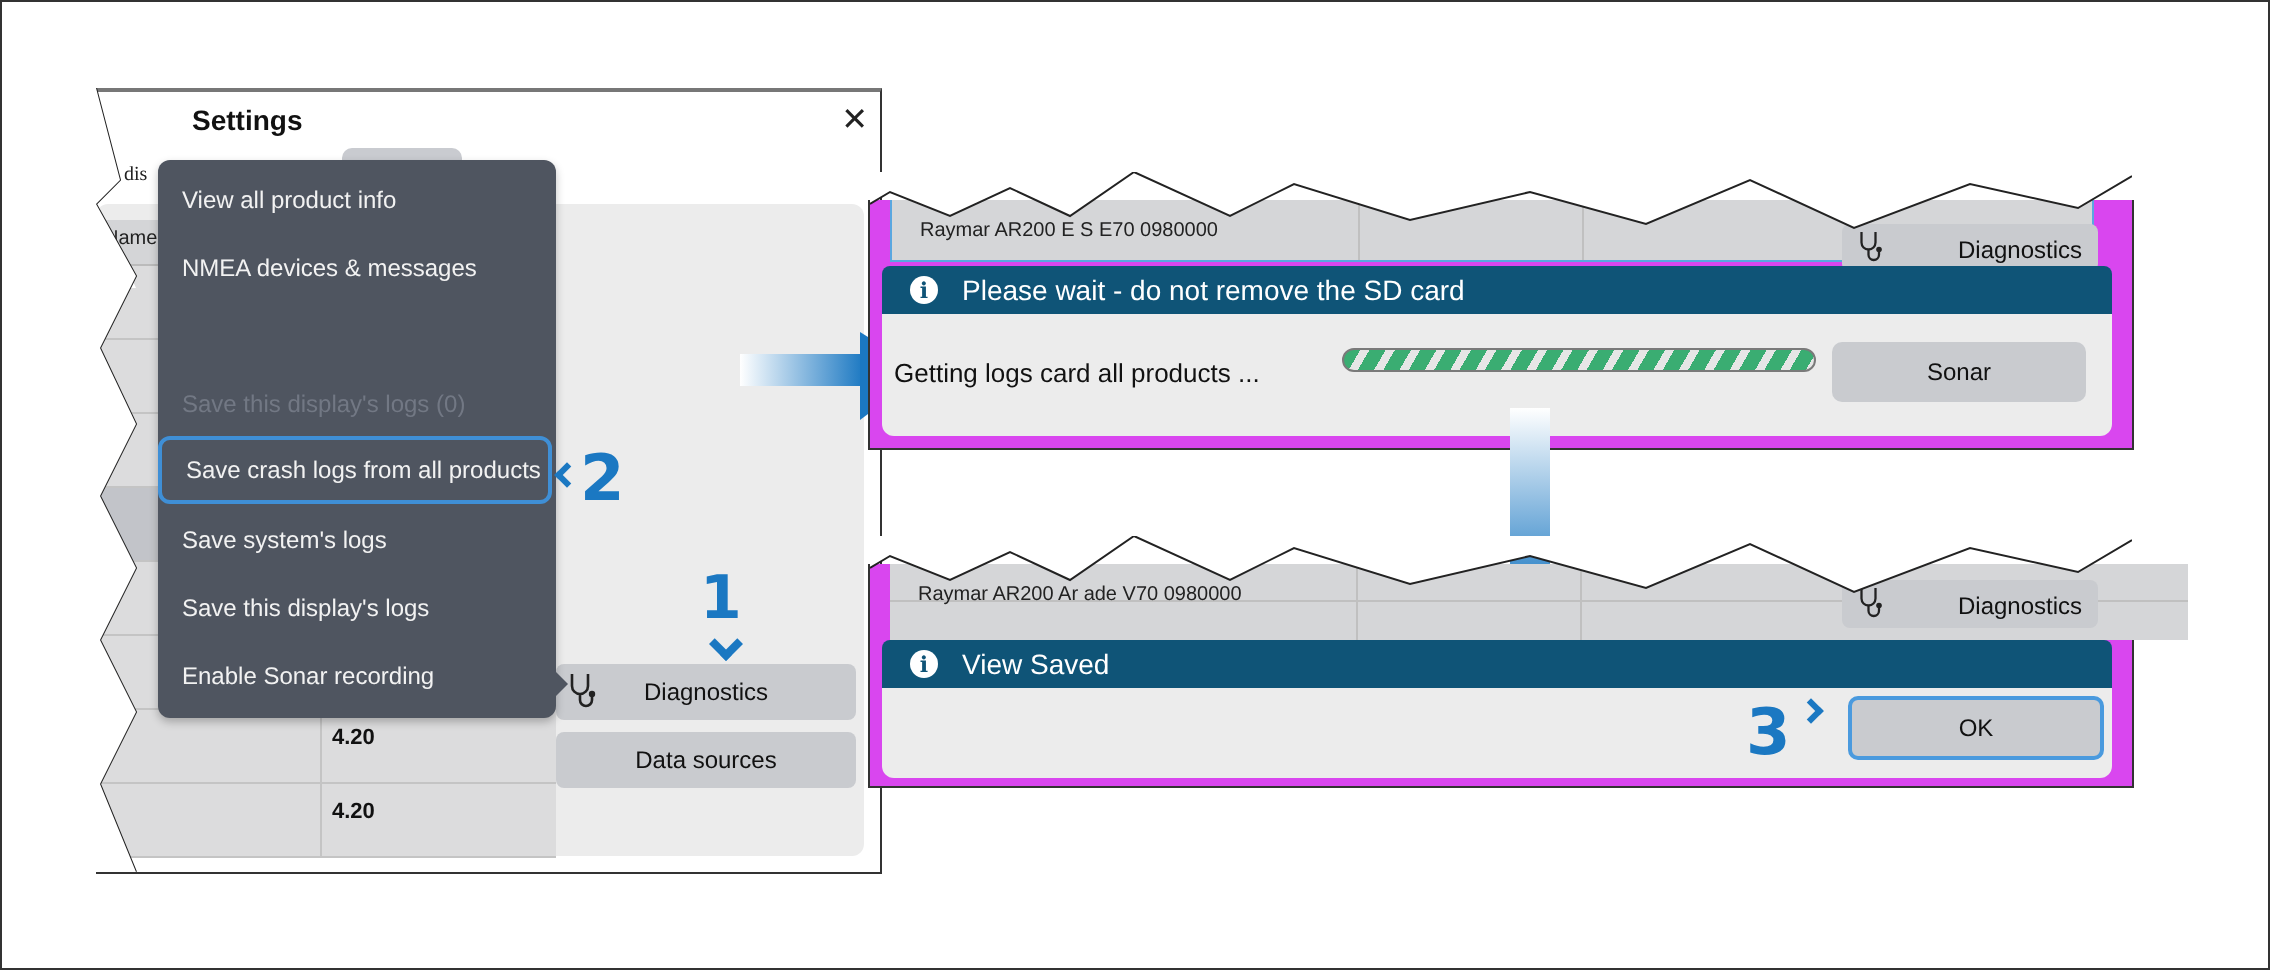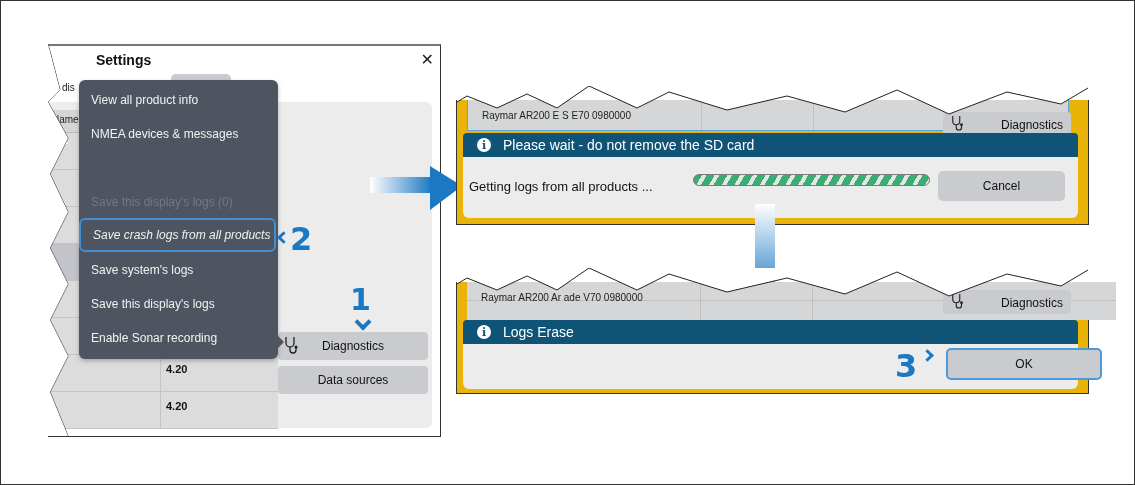--- a/index.html
+++ b/index.html
@@ -3,43 +3,43 @@
 <meta charset="utf-8">
 <style>
   html, body { margin:0; padding:0; }
   body { width:1135px; height:485px; position:relative; background:#ffffff; font-family:"Liberation Sans", sans-serif; overflow:hidden; }
   .frame { position:absolute; left:0; top:0; width:1133px; height:483px; border:1px solid #333; }
 
   
   .settings { position:absolute; left:48px; top:44px; width:392px; height:390px; background:#ffffff; border-top:2px solid #777; border-right:1px solid #333; border-bottom:1px solid #333; }
   .settings-title { position:absolute; left:48px; top:6px; font-weight:bold; font-size:14px; color:#111; }
   .settings-close { position:absolute; right:6px; top:4px; font-size:16px; color:#222; }
-  .tab-disp { position:absolute; left:14px; top:36px; font-size:10px; color:#222; }
+  .tab-disp { position:absolute; left:14px; top:36px; font-size:10px; color:#222;font-family:Liberation Serif, serif; }
   .tab-pill { position:absolute; left:123px; top:28px; width:60px; height:20px; background:#c9cbd0; border-radius:5px 5px 0 0; }
   .settings-body { position:absolute; left:0; top:56px; width:384px; height:326px; background:#ececec; border-radius:6px; }
   .tbl-header { position:absolute; left:0; top:8px; width:230px; height:22px; background:#d4d5d7; border-bottom:1px solid #bbb; font-size:10px; color:#222; }
   .tbl-header span { position:absolute; left:4px; top:4px; }
   .tbl-row { position:absolute; left:0; width:230px; height:36px; background:#dcdcdd; border-bottom:1px solid #c4c4c4; }
   .tbl-row.sel { background:#c2c4c9; }
   .tbl-row .vcol { position:absolute; left:112px; top:0; bottom:0; border-left:1px solid #c4c4c4; }
   .tbl-row .ver { position:absolute; left:118px; top:8px; font-weight:bold; font-size:11px; color:#111; }
   .side-btn { position:absolute; left:230px; width:150px; height:28px; background:#c9cbcf; border-radius:4px; font-size:12px; color:#111; display:flex; align-items:center; justify-content:center; }
   .steth { position:absolute; left:6px; top:4px; width:16px; height:18px; }
 
   .menu { position:absolute; left:79px; top:80px; width:199px; height:279px; background:#4f5560; border-radius:6px; box-shadow:0 2px 4px rgba(0,0,0,.25); }
   .menu-item { position:absolute; left:0; width:199px; height:34px; font-size:12px; color:#f2f2f2; display:flex; align-items:center; padding-left:12px; box-sizing:border-box; }
   .menu-item.disabled { color:#727884; }
-  .menu-item.hl { left:0; width:197px; border:2px solid #3f8fd6; border-radius:6px;font-style:italic; }
+  .menu-item.hl { left:0; width:197px; border:2px solid #3f8fd6; border-radius:6px; }
   .menu-tail { position:absolute; left:277px; top:335px; width:0; height:0; border-top:7px solid transparent; border-bottom:7px solid transparent; border-left:7px solid #4f5560; }
 
   .step { position:absolute; color:#1b78c2; font-weight:bold; font-family:"DejaVu Sans", sans-serif; }
   .chev { position:absolute; width:8px; height:8px; border-right:4px solid #1b78c2; border-bottom:4px solid #1b78c2; }
 
   
-  .dlg { position:absolute; left:456px; width:631px; background:#eab308; border-left:1px solid #333; border-right:1px solid #333; border-bottom:1px solid #333; }
+  .dlg { position:absolute; left:434px; width:631px; background:#d946ef; border-left:1px solid #333; border-right:1px solid #333; border-bottom:1px solid #333; }
   .dlg-top-row { position:absolute; left:10px; top:0; width:649px; height:30px; background:#d5d6d8; }
   .dlg-top-row .sep1 { position:absolute; left:233px; top:0; bottom:0; border-left:1px solid #c0c0c0; }
   .dlg-top-row .sep2 { position:absolute; left:345px; top:0; bottom:0; border-left:1px solid #c0c0c0; }
   .dlg-top-text { position:absolute; left:14px; top:10px; font-size:10px; color:#222; white-space:nowrap; }
   .diag-mini { position:absolute; left:486px; top:12px; width:128px; height:24px; background:#c9cbcf; border-radius:4px; font-size:12px; color:#111; }
   .diag-mini span { position:absolute; left:58px; top:6px; }
   .dlg-header { position:absolute; left:6px; width:615px; height:24px; background:#0f5477; border-radius:4px 4px 0 0; color:#fff; font-size:14px; display:flex; align-items:center; }
   .info-icon { width:14px; height:14px; border-radius:50%; background:#fff; color:#0f5477; font-size:11px; font-weight:bold; font-family:"DejaVu Serif", serif; display:flex; align-items:center; justify-content:center; margin:0 12px 0 14px; }
   .dlg-body { position:absolute; left:6px; width:615px; background:#ececec; border-radius:0 0 6px 6px; }
   .dlg-msg { position:absolute; left:12px; font-size:13px; color:#111; }
@@ -156,24 +156,24 @@
   </div>
   <svg class="zz" width="631" height="30" viewBox="0 0 631 30" style="top:-14px">
     <polygon points="0,0 631,0 631,2 604,18 550,6 492,28 440,4 388,26 330,10 270,24 212,6 180,22 132,0 100,22 70,8 40,22 10,10 0,16" fill="#fff"></polygon>
     <polyline points="0,16 10,10 40,22 70,8 100,22 132,0 180,22 212,6 270,24 330,10 388,26 440,4 492,28 550,6 604,18 631,2" fill="none" stroke="#222" stroke-width="1"></polyline>
   </svg>
   <div class="dlg-header" style="top:33px">
     <span class="info-icon">i</span>
     <span>Please wait - do not remove the SD card</span>
   </div>
   <div class="dlg-body" style="top:57px;height:61px">
-    <span class="dlg-msg" style="top:22px;left:6px">Getting logs from all products ...</span>
+    <span class="dlg-msg" style="top:22px;left:6px">Getting logs card all products ...</span>
     <div class="progress"></div>
     <div class="btn" style="left:475px;top:14px;width:127px;height:30px">
-        <span>Cancel</span>
+        <span>Sonar</span>
       </div>
   </div>
 </div>
 
 <svg class="arrow-down" width="48" height="130" viewBox="0 0 48 130">
   <defs>
       <linearGradient id="gd" x1="0" x2="0" y1="0" y2="1">
         <stop offset="0" stop-color="#ffffff"></stop>
         <stop offset="1" stop-color="#1b78c2"></stop>
       </linearGradient>
@@ -195,22 +195,22 @@
         <circle cx="12" cy="11" r="1.6" fill="#222"></circle>
       </svg>
     <span>Diagnostics</span>
   </div>
   <svg class="zz" width="631" height="30" viewBox="0 0 631 30" style="top:-14px">
     <polygon points="0,0 631,0 631,2 604,18 550,6 492,28 440,4 388,26 330,10 270,24 212,6 180,22 132,0 100,22 70,8 40,22 10,10 0,16" fill="#fff"></polygon>
     <polyline points="0,16 10,10 40,22 70,8 100,22 132,0 180,22 212,6 270,24 330,10 388,26 440,4 492,28 550,6 604,18 631,2" fill="none" stroke="#222" stroke-width="1"></polyline>
   </svg>
   <div class="dlg-header" style="top:38px">
     <span class="info-icon">i</span>
-    <span>Logs Erase</span>
+    <span>View Saved</span>
   </div>
   <div class="dlg-body" style="top:62px;height:45px">
     <div class="step" style="left:432px;top:2px;font-size:32px;line-height:40px">3</div>
     <div class="chev" style="left:460px;top:7px;transform:rotate(-45deg);width:6px;height:6px;border-width:3px"></div>
-    <div class="btn focus" style="left:483px;top:4px;width:156px;height:32px">
+    <div class="btn focus" style="left:483px;top:4px;width:128px;height:32px">
         <span>OK</span>
       </div>
   </div>
 </div>
 
 </body></html>

